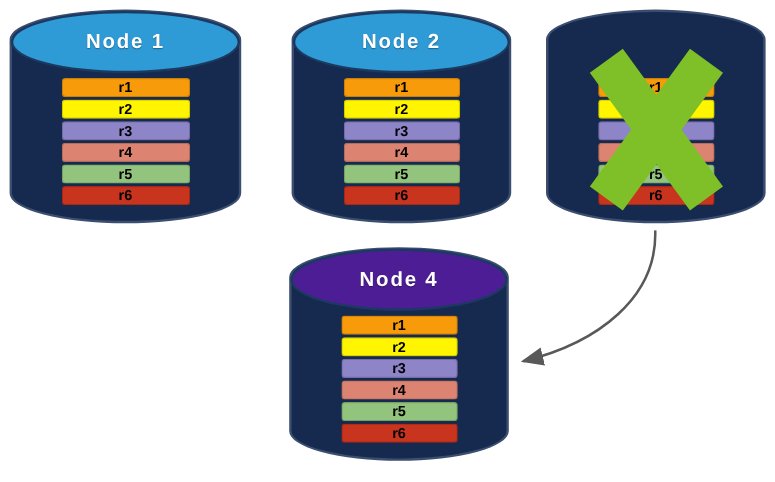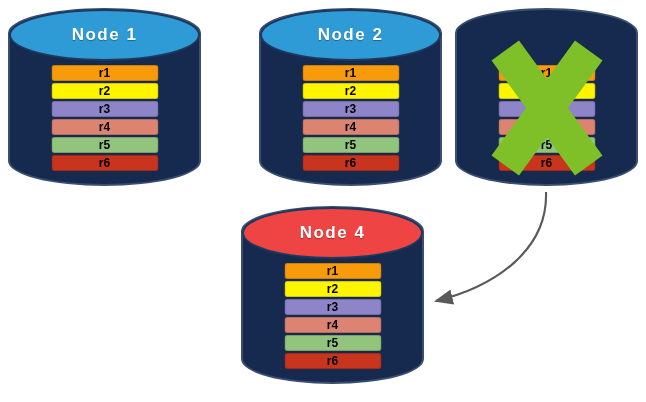--- a/index.html
+++ b/index.html
@@ -119,21 +119,21 @@
       </div>
       <div class="rows" style="top: 57px; width: 107px;">
         <div class="row" style="background: rgb(247, 155, 11); color: rgb(0, 0, 0);">r1</div>
         <div class="row" style="background: rgb(255, 245, 0); color: rgb(0, 0, 0);">r2</div>
         <div class="row" style="background: rgb(142, 132, 200); color: rgb(0, 0, 0);">r3</div>
         <div class="row" style="background: rgb(220, 132, 113); color: rgb(0, 0, 0);">r4</div>
         <div class="row" style="background: rgb(146, 196, 125); color: rgb(0, 0, 0);">r5</div>
         <div class="row" style="background: rgb(201, 52, 30); color: rgb(0, 0, 0);">r6</div>
       </div>
     </div>
-    <div class="node" style="left: 243px; top: 8px; width: 183px; height: 178px; margin-left: 16px;">
+    <div class="node" style="left: 243px; top: 8px; width: 183px; height: 178px;">
       <div class="node-body" style="background: rgb(21, 42, 78); border-color: rgb(59, 78, 112);"></div>
       <div class="node-top" style="background: rgb(46, 155, 214); border-color: rgb(28, 58, 96);">
         <div class="node-title" style="color: rgb(255, 255, 255);">Node  2</div>
       </div>
       <div class="rows" style="top: 57px; width: 97px;">
         <div class="row" style="background: rgb(247, 155, 11); color: rgb(0, 0, 0);">r1</div>
         <div class="row" style="background: rgb(255, 245, 0); color: rgb(0, 0, 0);">r2</div>
         <div class="row" style="background: rgb(142, 132, 200); color: rgb(0, 0, 0);">r3</div>
         <div class="row" style="background: rgb(220, 132, 113); color: rgb(0, 0, 0);">r4</div>
         <div class="row" style="background: rgb(146, 196, 125); color: rgb(0, 0, 0);">r5</div>
@@ -150,21 +150,21 @@
         <div class="row" style="background: rgb(146, 196, 125); color: rgb(0, 0, 0);">r5</div>
         <div class="row" style="background: rgb(201, 52, 30); color: rgb(0, 0, 0);">r6</div>
       </div>
       <div class="cross-layer" style="left: 0px; top: 0px; width: 183px; height: 178px;">
         <div class="cross-bar a" style="background: rgb(127, 192, 40); margin-top: -6px;"></div>
         <div class="cross-bar b" style="background: rgb(127, 192, 40); margin-top: -6px;"></div>
       </div>
     </div>
     <div class="node" style="left: 241px; top: 206px; width: 183px; height: 178px;">
       <div class="node-body" style="background: rgb(21, 42, 78); border-color: rgb(59, 78, 112);"></div>
-      <div class="node-top" style="background: #ef4444; border-color: rgb(28, 58, 96);">
+      <div class="node-top" style="background: #4c1d95; border-color: rgb(28, 58, 96);">
         <div class="node-title" style="color: rgb(255, 255, 255);">Node  4</div>
       </div>
       <div class="rows" style="top: 57px; width: 97px;">
         <div class="row" style="background: rgb(247, 155, 11); color: rgb(0, 0, 0);">r1</div>
         <div class="row" style="background: rgb(255, 245, 0); color: rgb(0, 0, 0);">r2</div>
         <div class="row" style="background: rgb(142, 132, 200); color: rgb(0, 0, 0);">r3</div>
         <div class="row" style="background: rgb(220, 132, 113); color: rgb(0, 0, 0);">r4</div>
         <div class="row" style="background: rgb(146, 196, 125); color: rgb(0, 0, 0);">r5</div>
         <div class="row" style="background: rgb(201, 52, 30); color: rgb(0, 0, 0);">r6</div>
       </div>

